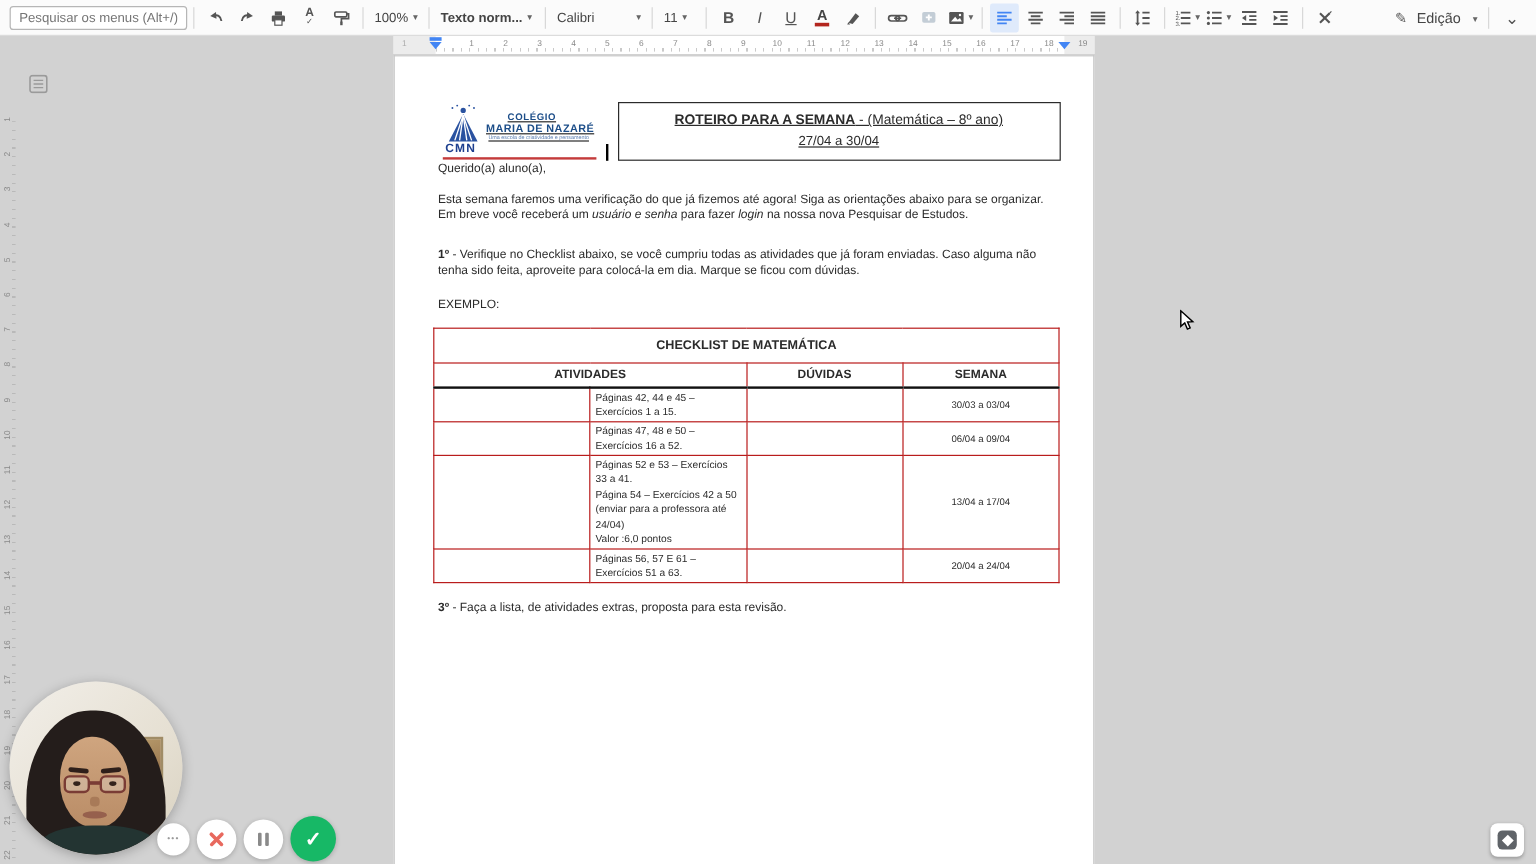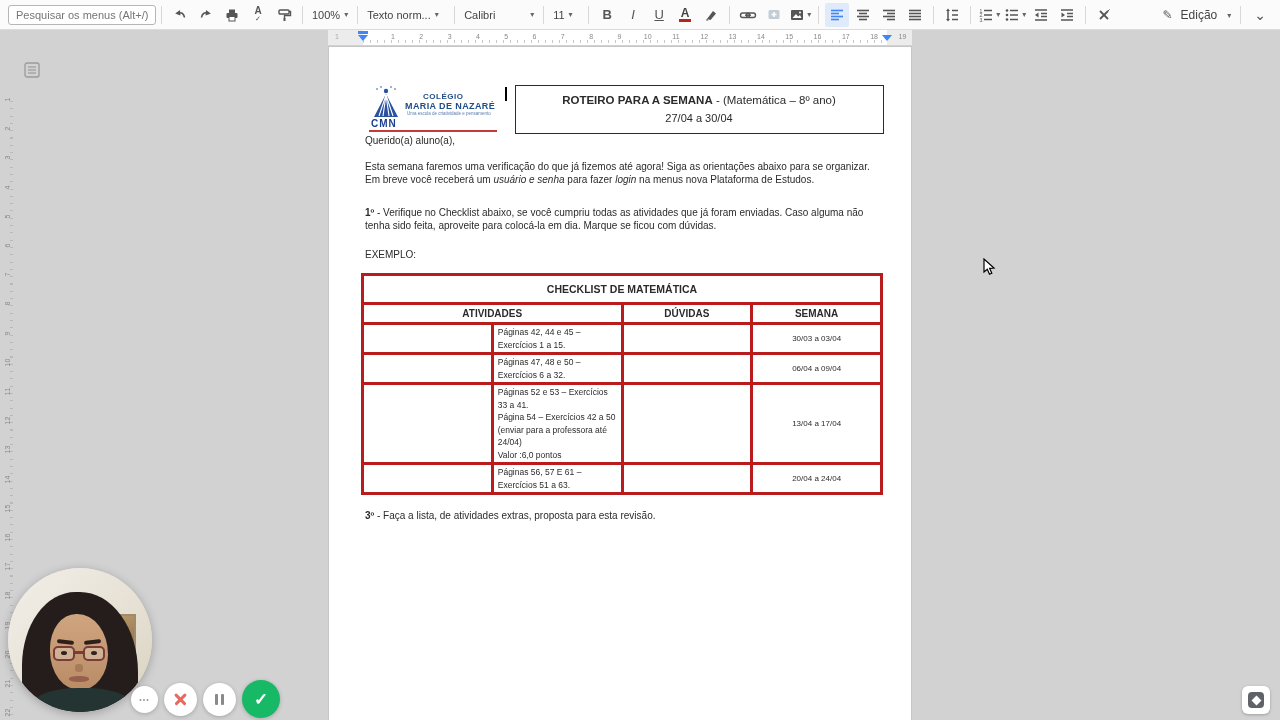--- a/index.html
+++ b/index.html
@@ -43,21 +43,21 @@
   .vnum { position:absolute; left:0; width:14px; text-align:center; font-size:7px; color:#888; transform:rotate(-90deg); }
   .v-ticks { position:absolute; left:10px; top:56px; width:3px; height:620px;
              background:repeating-linear-gradient(180deg,#b9b9b9 0 1px,transparent 1px 7.3px); }
 
   
   .canvas { position:absolute; top:30px; left:0; width:1280px; bottom:0; background:#d2d2d2; }
   .outline-btn { position:absolute; top:62px; left:24px; width:16px; height:16px; color:#9a9a9a; }
   .page { position:absolute; top:46px; left:328px; width:584px; height:700px; background:#fff;
           border:1px solid #c6c6c6; border-bottom:none; padding:38px 26px 0 36px; color:#2b2b2b; }
 
-  .doc-header { display:flex; align-items:flex-start; }
+  .doc-header { display:flex; align-items:flex-end;text-decoration:underline; }
   .logo { position:relative; width:128px; height:48px; display:flex; margin-left:4px; }
   .logo-icon { width:34px; height:40px; position:relative; }
   .logo-texts { padding-top:7px; padding-left:2px; }
   .logo-l1 { font-size:8px; font-weight:bold; color:#1d4e89; letter-spacing:.5px; padding-left:18px; }
   .logo-l2 { font-size:9px; font-weight:bold; color:#1d4e89; letter-spacing:.4px; }
   .logo-tag { font-size:4.5px; color:#5a7db0; padding-left:2px; }
   .logo-acronym { position:absolute; left:2px; bottom:4px; font-size:10px; font-weight:bold; color:#1d3f8f; letter-spacing:1px; }
   .logo-redline { position:absolute; left:0; bottom:1px; width:128px; height:2px; background:#c43b3b; }
   .text-cursor { width:1.5px; height:14px; background:#000; margin:2px 0 0 8px; }
   .title-box { margin-left:8px; width:369px; border:1.5px solid #2b2b2b; text-align:center; padding:5px 4px 6px; }
@@ -67,21 +67,21 @@
   .para { font-size:10px; line-height:13.5px; }
   .p-greet  { }
   .p-intro  { margin-top:12px; }
   .p-step1  { margin-top:19px; }
   .p-exemplo{ margin-top:15px; }
   .p-step2  { margin-top:31px; }
   .p-step3  { margin-top:14px; }
 
   .tbl-wrap { margin-top:12px; margin-left:-4px; }
   table.checklist { border-collapse:collapse; width:522px; table-layout:fixed; }
-  .checklist th, .checklist td { border:3px solid #b91c1c; }
+  .checklist th, .checklist td { border:1px solid #b91c1c; }
   .checklist { border:1.5px solid #111; }
   .t-title { font-size:10.5px; font-weight:bold; text-align:center; height:29px; }
   .t-head th { font-size:10px; font-weight:bold; text-align:center; height:20px; border-bottom:2px solid #111; }
   .c-check { width:22px; }
   .c-ativ  { width:288px; font-size:8.5px; padding:1px 4px; line-height:12.5px; }
   .c-duv   { width:133px; }
   .c-sem   { width:77px; font-size:8px; text-align:center; }
 
   
   .cam { position:absolute; left:8px; top:568px; width:144px; height:144px; border-radius:50%;
@@ -167,21 +167,21 @@
         <rect x="7.5" y="11" width="2" height="3" fill="#555"></rect>
       </svg>
   </span>
   <span class="tb-sep"></span>
   <span class="tb-dd">
     <span>100%</span>
       <span class="tb-caret">▾</span>
   </span>
   <span class="tb-sep"></span>
   <span class="tb-dd" style="width:86px;">
-    <span style="overflow:hidden;white-space:nowrap;">Texto norm...</span>
+    <span style="overflow:hidden;white-space:nowrap;font-weight:bold;">Texto norm...</span>
       <span class="tb-caret">▾</span>
   </span>
   <span class="tb-sep"></span>
   <span class="tb-dd" style="width:78px;">
     <span>Calibri</span>
       <span class="tb-caret" style="margin-left:auto;">▾</span>
   </span>
   <span class="tb-sep"></span>
   <span class="tb-dd" style="width:34px;">
     <span>11</span>
@@ -455,21 +455,21 @@
       <div class="logo-redline"></div>
     </div>
     <div class="text-cursor"></div>
     <div class="title-box">
       <div class="title-l1"><span style="font-weight: bold;">ROTEIRO PARA A SEMANA</span><span> - (Matemática – 8º ano)</span></div>
       <div class="title-l2">27/04 a 30/04</div>
     </div>
   </div>
 
   <p class="para p-greet"><span>Querido(a) aluno(a),</span></p>
-  <p class="para p-intro"><span>Esta semana faremos uma verificação do que já fizemos até agora! Siga as orientações abaixo para se organizar. Em breve você receberá um </span><span style="font-style: italic;">usuário e senha</span><span> para fazer </span><span style="font-style: italic;">login</span><span> na menus nova Plataforma de Estudos.</span></p>
+  <p class="para p-intro"><span>Esta semana faremos uma verificação do que já fizemos até agora! Siga as orientações abaixo para se organizar. Em breve você receberá um </span><span style="font-style: italic;">usuário e senha</span><span> para fazer </span><span style="font-style: italic;">login</span><span> na nossa nova Pesquisar de Estudos.</span></p>
   <p class="para p-step1"><span style="font-weight: bold;">1º</span><span> - Verifique no Checklist abaixo, se você cumpriu todas as atividades que já foram enviadas. Caso alguma não tenha sido feita, aproveite para colocá-la em dia. Marque se ficou com dúvidas.</span></p>
   <p class="para p-exemplo"><span>EXEMPLO:</span></p>
 
   <div class="tbl-wrap">
     <table class="checklist">
       <thead>
         <tr>
             <th colspan="4" class="t-title">CHECKLIST DE MATEMÁTICA</th>
           </tr>
         <tr class="t-head">
@@ -483,21 +483,21 @@
             <td class="c-check"></td>
             <td class="c-ativ">
               <div>Páginas 42, 44 e 45 – Exercícios 1 a 15.</div>
             </td>
             <td class="c-duv"></td>
             <td class="c-sem">30/03 a 03/04</td>
           </tr>
           <tr>
             <td class="c-check"></td>
             <td class="c-ativ">
-              <div>Páginas 47, 48 e 50 – Exercícios 6 a 32.</div>
+              <div>Páginas 47, 48 e 50 – Exercícios 16 a 52.</div>
             </td>
             <td class="c-duv"></td>
             <td class="c-sem">06/04 a 09/04</td>
           </tr>
           <tr>
             <td class="c-check"></td>
             <td class="c-ativ">
               <div>Páginas 52 e 53 – Exercícios 33 a 41.</div>
               <div>Página 54 – Exercícios 42 a 50 (enviar para a professora até 24/04)</div>
               <div>Valor :6,0 pontos</div>

